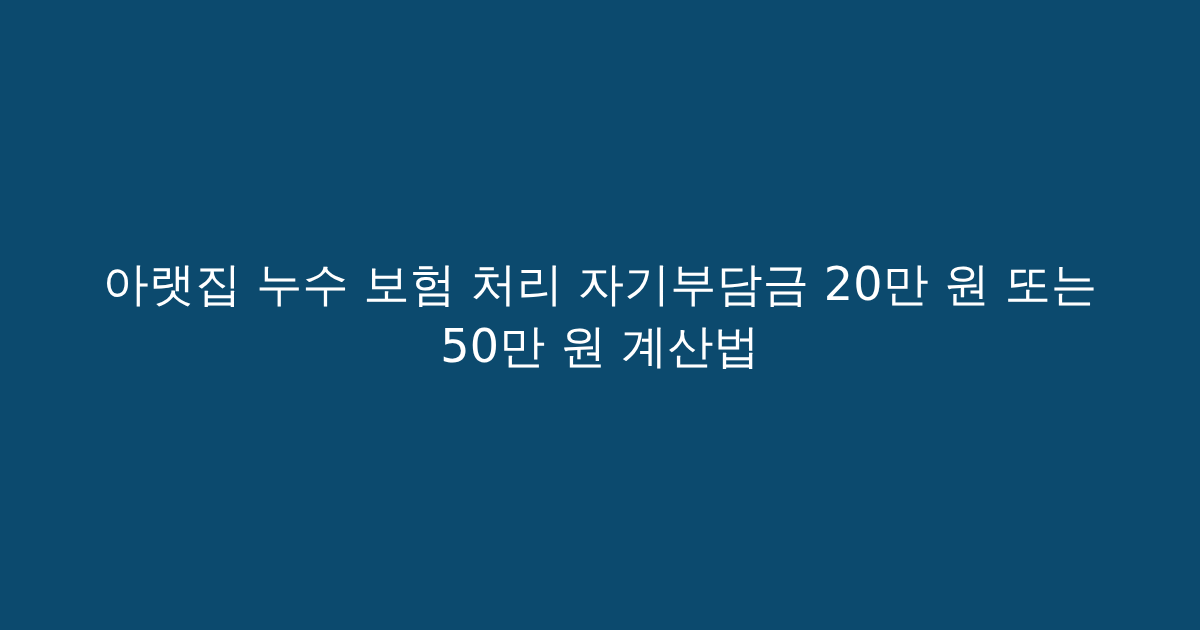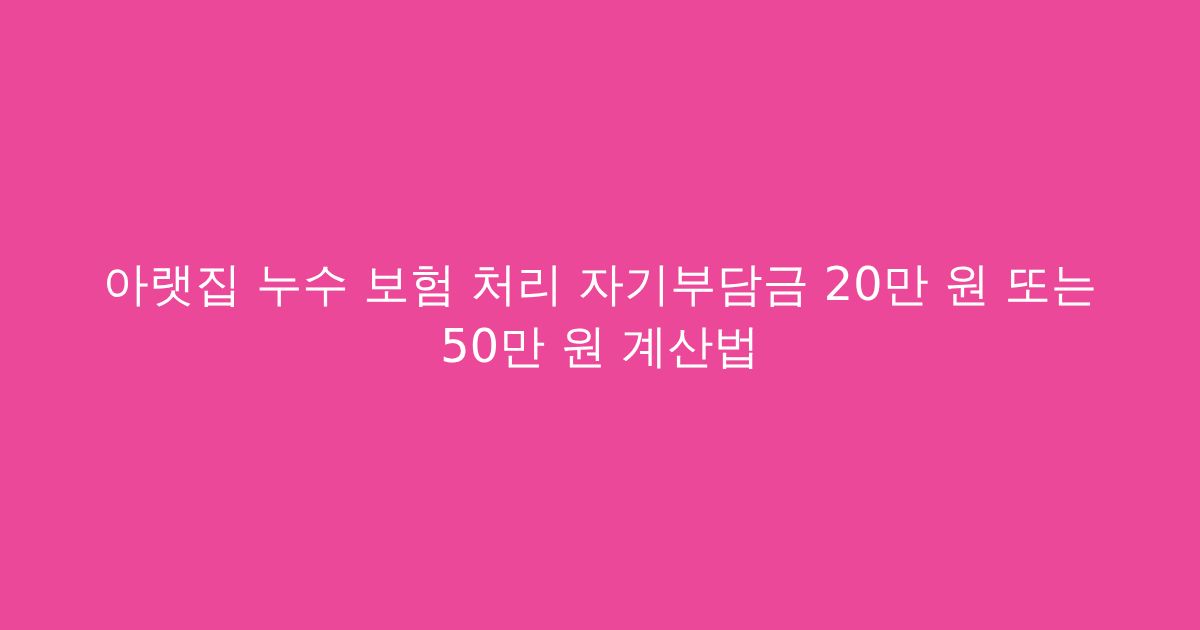--- a/index.html
+++ b/index.html
@@ -43,20 +43,20 @@
     line-height: 62px;
     letter-spacing: 0.2px;
     word-break: keep-all;
     white-space: pre-line;
     -webkit-font-smoothing: antialiased;
   }
 </style>
 </head>
 <body>
 
-<div class="og-card" style="background-color: #ec4899;">
+<div class="og-card" style="background-color: #0c4a6e;">
 
   <div class="title-block">
     <h1 class="card-title" style="color: rgb(255, 255, 255);">아랫집 누수 보험 처리 자기부담금 20만 원 또는
 50만 원 계산법</h1>
   </div>
 
 </div>
 
 </body></html>

